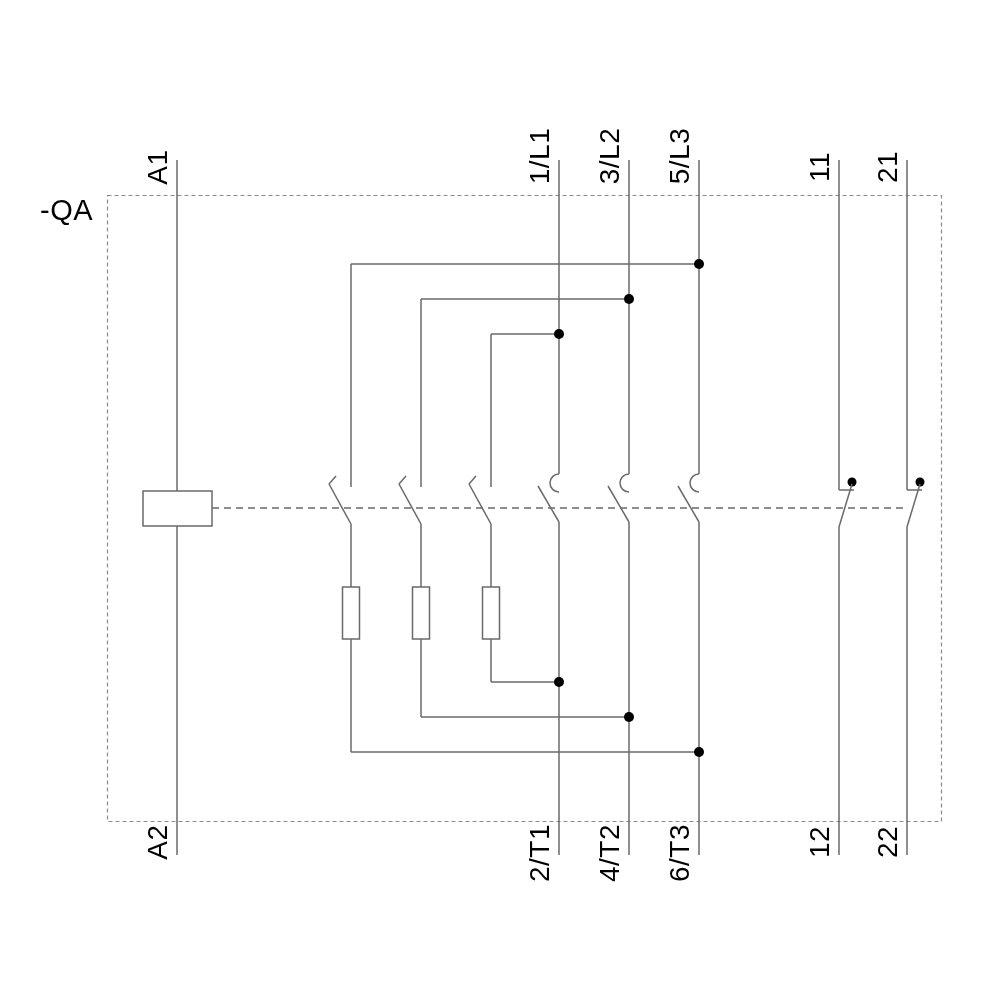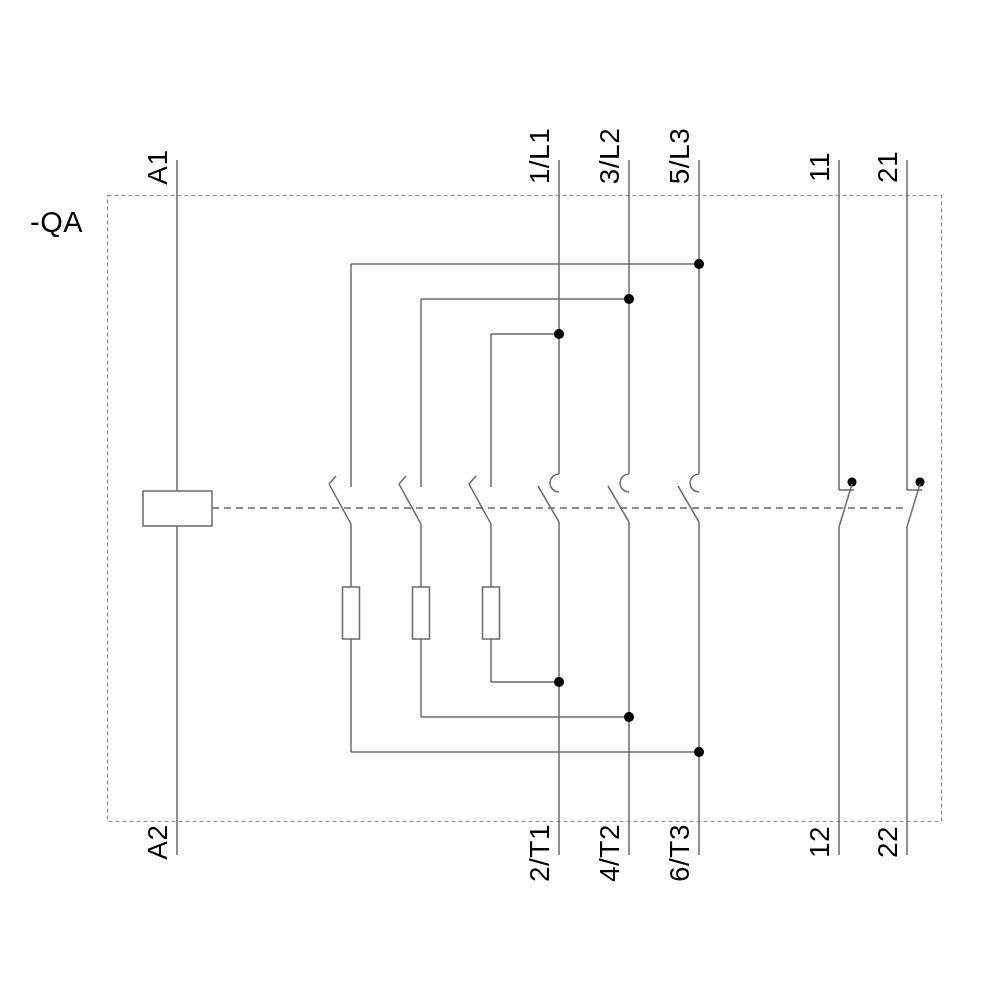--- a/index.html
+++ b/index.html
@@ -120,21 +120,21 @@
 
     <g stroke="#6a6a6a" stroke-width="1.5">
       <line x1="907" y1="160" x2="907" y2="490"></line>
       <line x1="907" y1="490" x2="922" y2="490"></line>
       <circle cx="920" cy="482" r="4.5" fill="#000000" stroke="none"></circle>
       <line x1="920" y1="484" x2="907" y2="527"></line>
       <line x1="907" y1="527" x2="907" y2="855"></line>
     </g>
   </svg>
 
-  <div class="hlbl" style="left:30px;top:196px;margin-top:12px;">-QA</div>
+  <div class="hlbl" style="left:40px;top:196px;">-QA</div>
 
   <div class="vlbl" style="left:158px;top:167px;">A1</div>
   <div class="vlbl" style="left:158px;top:842px;">A2</div>
 
   <div class="vlbl" style="left:540px;top:156px;">1/L1</div>
   <div class="vlbl" style="left:610px;top:156px;">3/L2</div>
   <div class="vlbl" style="left:680px;top:156px;">5/L3</div>
 
   <div class="vlbl" style="left:540px;top:853px;">2/T1</div>
   <div class="vlbl" style="left:610px;top:853px;">4/T2</div>

